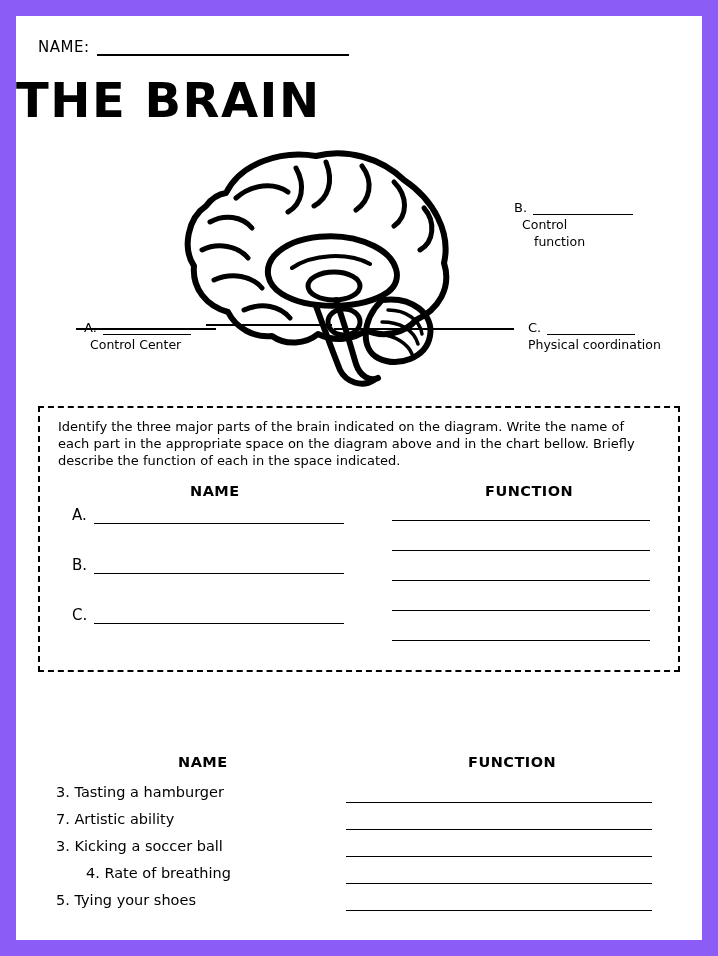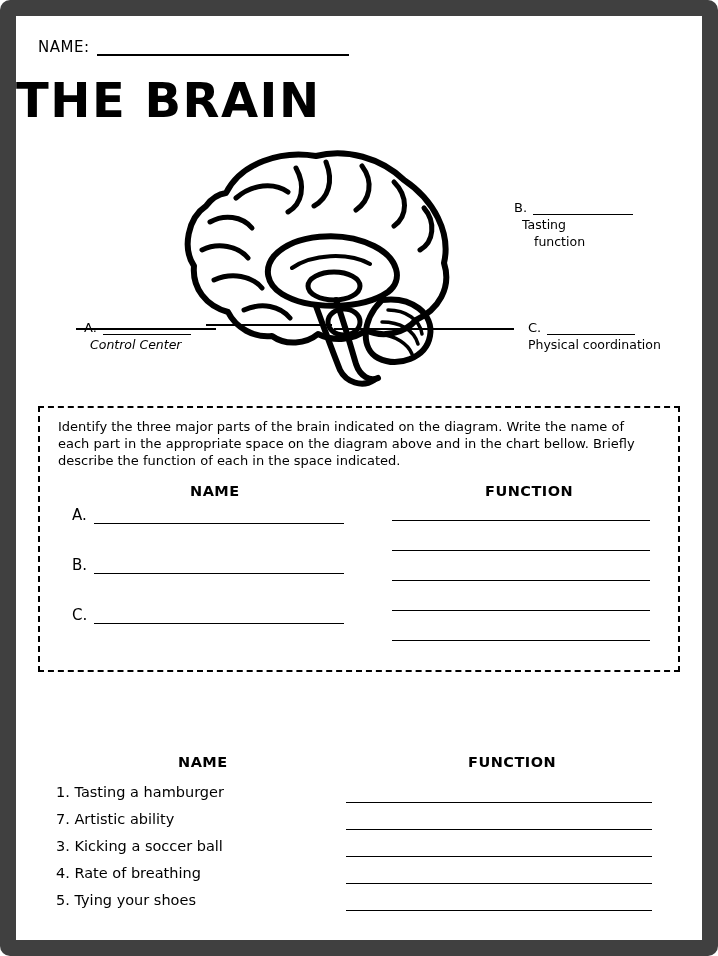--- a/index.html
+++ b/index.html
@@ -5,23 +5,22 @@
   * { box-sizing: border-box; }
   html, body {
     margin: 0; padding: 0;
     width: 718px; height: 956px;
     background: #ffffff;
     font-family: "DejaVu Sans", sans-serif;
   }
   .page {
     position: relative;
     width: 718px; height: 956px;
-    background: #404040;
+    background: #8b5cf6;
     padding: 16px 16px;
-    border-radius: 10px;
   }
   .sheet {
     position: relative;
     width: 100%; height: 100%;
     background: #ffffff;
     overflow: hidden;
   }
 
   
   .name-row {
@@ -216,30 +215,30 @@
 
       <div class="lead" style="left:190px; top:196px; width:126px;"></div>
       <div class="lead" style="left:60px;  top:200px; width:140px;"></div>
       <div class="lead" style="left:318px; top:200px; width:180px;"></div>
 
       <div class="callout" style="left:498px; top:72px;">
         <div class="co-top">
           <span>B.</span>
           <span class="co-rule" style="width:100px;"></span>
         </div>
-        <div class="co-sub" style="padding-left:8px;">Tasting</div>
+        <div class="co-sub" style="padding-left:8px;">Control</div>
         <div class="co-sub" style="padding-left:20px;">function</div>
       </div>
 
       <div class="callout" style="left:68px; top:192px;">
         <div class="co-top">
           <span>A.</span>
           <span class="co-rule" style="width:88px;"></span>
         </div>
-        <div class="co-sub" style="padding-left:6px;font-style:italic;">Control Center</div>
+        <div class="co-sub" style="padding-left:6px;">Control Center</div>
       </div>
 
       <div class="callout" style="left:512px; top:192px;">
         <div class="co-top">
           <span>C.</span>
           <span class="co-rule" style="width:88px;"></span>
         </div>
         <div class="co-sub">Physical coordination</div>
       </div>
     </div>
@@ -267,24 +266,24 @@
       <div class="fn-rule" style="left:352px; top:142px;"></div>
       <div class="fn-rule" style="left:352px; top:172px;"></div>
       <div class="fn-rule" style="left:352px; top:202px;"></div>
       <div class="fn-rule" style="left:352px; top:232px;"></div>
     </div>
 
 
     <div class="lower-head lh-name">NAME</div>
     <div class="lower-head lh-func">FUNCTION</div>
 
-    <div class="activity" style="top:768px;">1.  Tasting a hamburger</div>
+    <div class="activity" style="top:768px;">3.  Tasting a hamburger</div>
     <div class="activity" style="top:795px;">7.  Artistic ability</div>
     <div class="activity" style="top:822px;">3.  Kicking a soccer ball</div>
-    <div class="activity" style="top:849px;">4.  Rate of breathing</div>
+    <div class="activity" style="top:849px;margin-left:30px;">4.  Rate of breathing</div>
     <div class="activity" style="top:876px;">5.  Tying your shoes</div>
 
     <div class="act-rule" style="top:786px;"></div>
     <div class="act-rule" style="top:813px;"></div>
     <div class="act-rule" style="top:840px;"></div>
     <div class="act-rule" style="top:867px;"></div>
     <div class="act-rule" style="top:894px;"></div>
 
   </div>
 </div>

